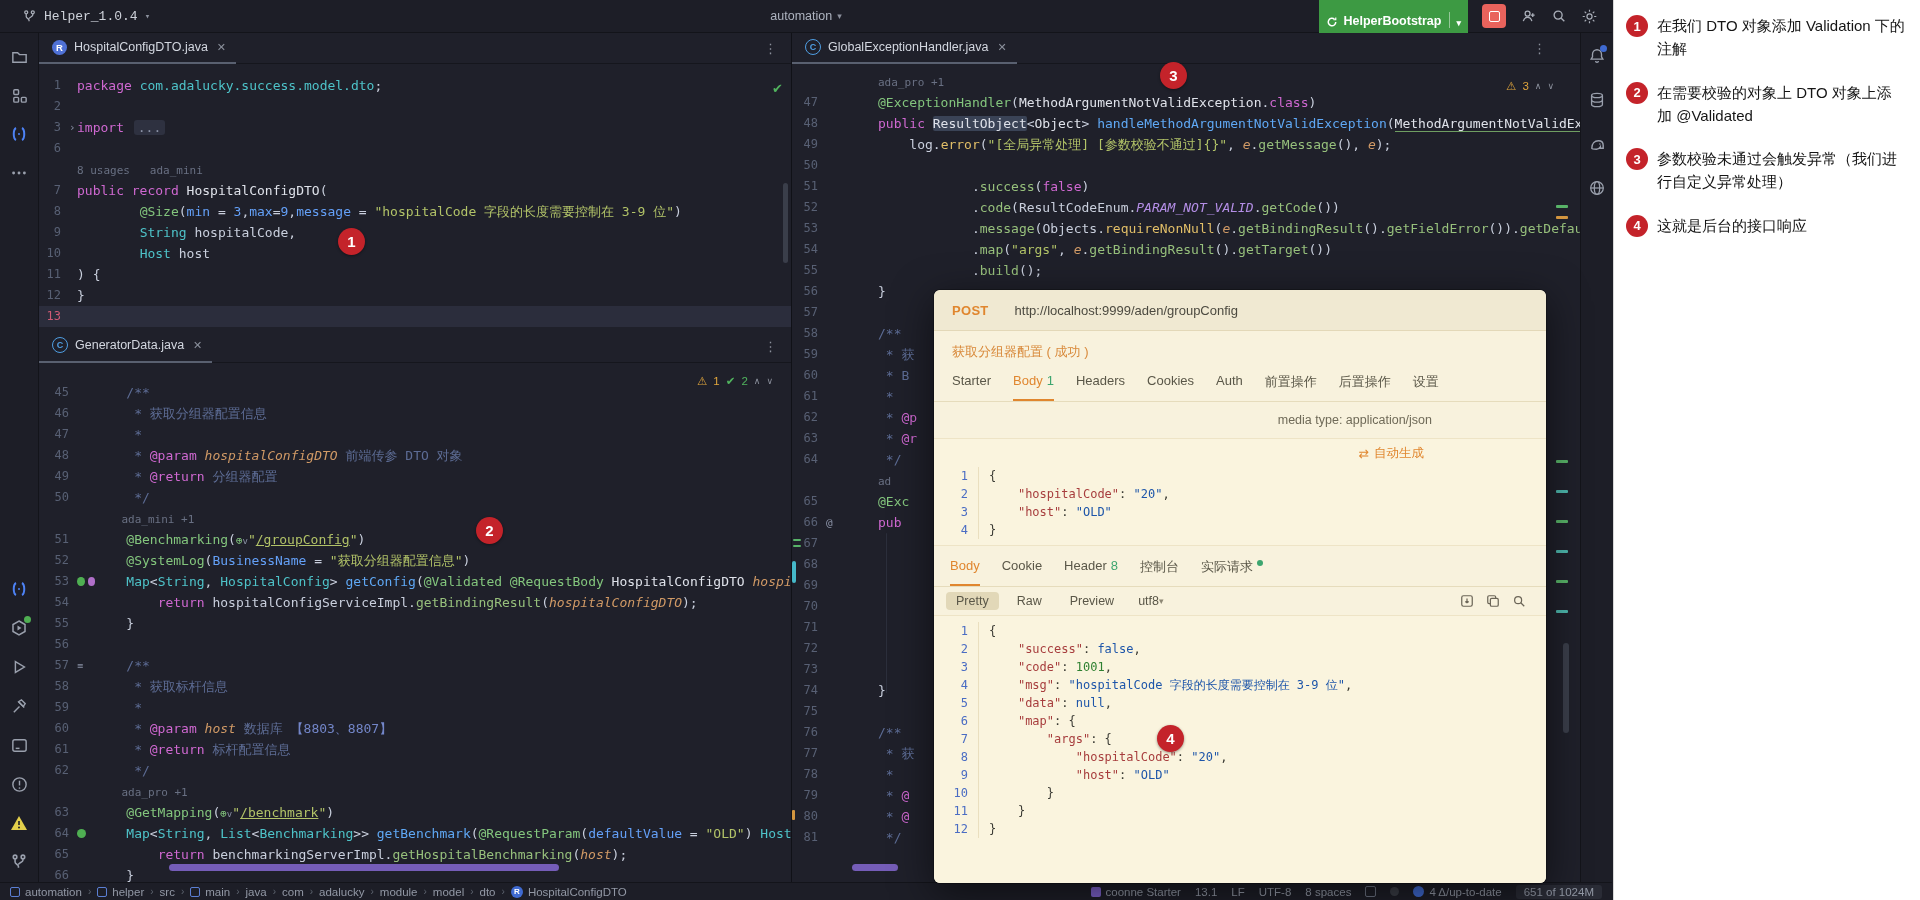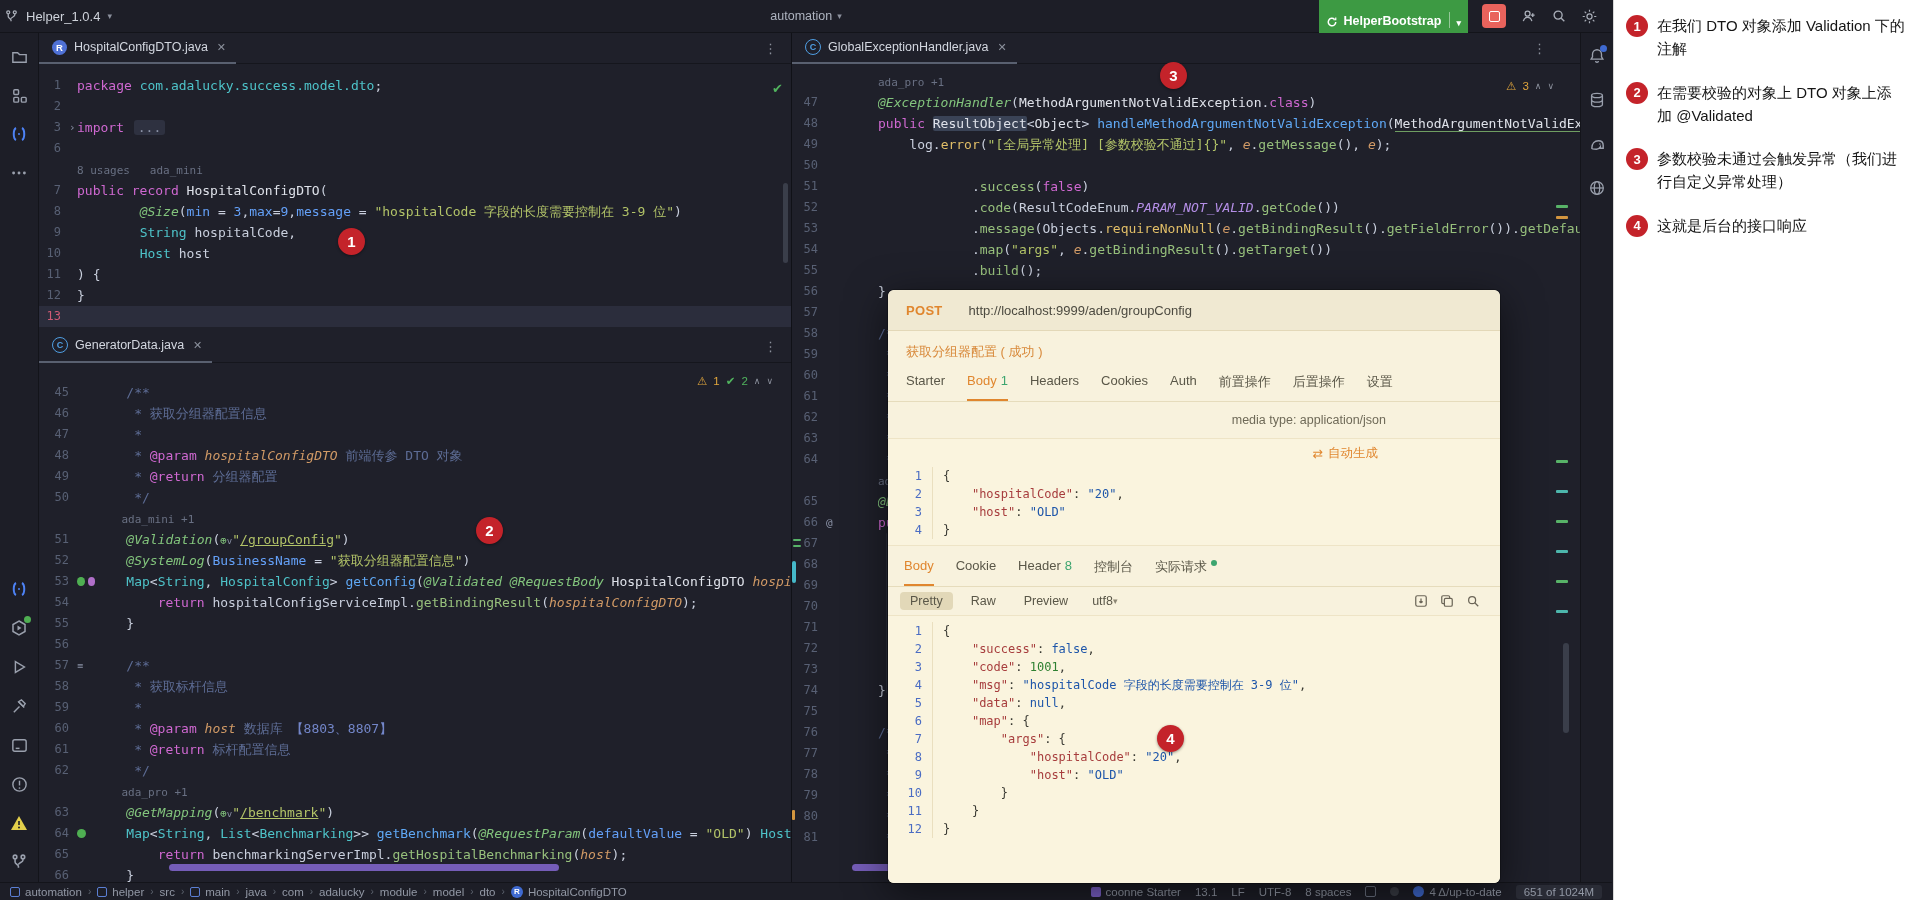--- a/index.html
+++ b/index.html
@@ -1,21 +1,21 @@
 <!DOCTYPE html>
 <html><head>
 <meta charset="utf-8">
 <style>
   html,body{margin:0;padding:0;background:#14151b;}
   .app{position:relative;width:1920px;height:900px;background:#1d1e27;overflow:hidden;
        font-family:"Liberation Sans",sans-serif;-webkit-font-smoothing:antialiased;}
   
   .toolbar{position:absolute;left:0;top:0;width:1612px;height:32px;background:#1d1e27;
            border-bottom:1px solid #13141a;display:flex;align-items:center;color:#ced2da;}
-  .tb-left{display:flex;align-items:center;gap:7px;padding-left:4px;font-size:13px;}
+  .tb-left{display:flex;align-items:center;gap:7px;padding-left:22px;font-size:13px;font-family:Liberation Mono, monospace;}
   .tb-center{position:absolute;left:806px;transform:translateX(-50%);display:flex;align-items:center;
              gap:5px;font-size:12.5px;color:#aeb4c0;}
   .tb-right{margin-left:auto;display:flex;align-items:center;gap:14px;padding-right:14px;}
   .chev{font-size:9px;color:#8b909c;}
   .run-btn{display:flex;align-items:flex-end;height:24px;background:#3d9a43;border-radius:4px;
            padding:13px 7px;color:#fff;font-size:12.5px;font-weight:bold;gap:6px;}
   .run-btn .sep{width:1px;height:16px;background:rgba(255,255,255,.45);margin-left:2px;}
   .stop-btn{width:24px;height:24px;background:#e9635c;border-radius:4px;display:flex;
             align-items:center;justify-content:center;}
   .stop-btn .sq{width:9px;height:9px;border:1.6px solid #fff;border-radius:2px;}
@@ -59,21 +59,21 @@
   [data-editor="2"] .gut{width:26px;} [data-editor="2"] .gic{width:56px;}
   .gi-g{width:9px;height:9px;border-radius:50%;background:#4faf52;}
   .gi-p{width:9px;height:9px;border-radius:50%;background:#b06fc9;}
   .gi-at{color:#8a92a6;font-size:11px;}
   .gi-l{color:#8a92a6;font-size:10px;}
   .gi-f{color:#8a92a6;font-size:11px;}
   .c-kw{color:#cf68d1;} .c-pln{color:#c9cfdd;} .c-typ{color:#4ec3c9;} .c-cls{color:#dfe2ea;}
   .c-md{color:#5fa8f5;} .c-mc{color:#97c07c;} .c-wm{color:#e2bf68;}
   .c-str{color:#b2c368;} .c-stru{color:#b2c368;text-decoration:underline;}
   .c-num{color:#64a0f8;} .c-na{color:#64a0f8;}
-  .c-ann{color:#83c57d;font-style:italic;} .c-par{color:#d19a66;font-style:italic;}
+  .c-ann{color:#83c57d;} .c-par{color:#d19a66;font-style:italic;}
   .c-con{color:#b48ee6;font-style:italic;}
   .c-doc{color:#5d6c95;} .c-dt{color:#cf68d1;} .c-dp{color:#d19a66;font-style:italic;} .c-db{color:#7386c9;}
   .c-fold{background:#2e3140;color:#8a92a6;border-radius:3px;padding:0 4px;margin:0 2px;}
   .c-fold2{color:#8a92a6;}
   .c-an,.c-an2{color:#697083;font-size:11px;}
   .c-hl{background:#3a4356;border-radius:2px;}
   .c-u{border-bottom:1px solid #6f9e62;}
   .c-glb{color:#83c57d;font-size:11px;} .c-glbv{color:#8a92a6;font-size:9px;}
   
   .insp{position:absolute;display:flex;align-items:center;gap:6px;font-size:11.5px;color:#9aa0ad;z-index:3;}
@@ -91,21 +91,21 @@
   .r-ic{width:12px;height:12px;border-radius:50%;background:#3f6ad1;color:#fff;font-size:8px;font-weight:bold;
         display:inline-flex;align-items:center;justify-content:center;}
   .stat-right{margin-left:auto;display:flex;align-items:center;gap:14px;padding-right:10px;white-space:nowrap;}
   .stat-item{display:flex;align-items:center;gap:5px;}
   .chip{background:#2a2c36;border-radius:3px;padding:1px 8px;}
   .plug-ic{width:10px;height:10px;background:#7b61c9;border-radius:2px;display:inline-block;}
   .box-ic{width:9px;height:9px;border:1px solid #6a7180;border-radius:2px;display:inline-block;}
   .gray-dot{width:9px;height:9px;border-radius:50%;background:#3a3d46;display:inline-block;}
   .blue-dot{width:11px;height:11px;border-radius:50%;background:#3f6ad1;display:inline-block;}
   
-  .overlay{position:absolute;left:888px;top:290px;width:612px;height:593px;background:#f8f2dd;
+  .overlay{position:absolute;left:934px;top:290px;width:612px;height:593px;background:#f8f2dd;
            border-radius:6px;box-shadow:0 10px 40px rgba(0,0,0,.55),0 0 0 1px rgba(0,0,0,.25);
            z-index:5;color:#4c4a40;overflow:hidden;}
   .ov-url{height:40px;background:#f0e9d2;border-bottom:1px solid #e3d8b8;display:flex;align-items:center;
           padding:0 18px;border-radius:6px 6px 0 0;}
   .ov-method{color:#e0862e;font-weight:bold;font-size:13px;margin-right:26px;letter-spacing:.3px;}
   .ov-urltext{font-size:13px;color:#4c4a40;}
   .ov-title{padding:12px 18px 0;color:#d8893a;font-size:13px;}
   .ov-tabs{display:flex;gap:22px;padding:12px 18px 0;border-bottom:1px solid #e6dcbc;font-size:13px;color:#5a5748;}
   .ov-tab{padding-bottom:8px;border-bottom:2px solid transparent;display:flex;gap:4px;}
   .ov-tab.active{color:#e0862e;border-bottom-color:#e0862e;}
@@ -318,21 +318,21 @@
       <span class="kebab">⋮</span>
     </div>
     <div class="editor" style="top:329px;bottom:0;padding-top:20px;" data-editor="1">
         <div class="row"><span class="gut">45</span><span class="gic"></span><span class="code"><span class="c-doc">    /**</span></span></div>
         <div class="row"><span class="gut">46</span><span class="gic"></span><span class="code"><span class="c-doc">     * 获取分组器配置信息</span></span></div>
         <div class="row"><span class="gut">47</span><span class="gic"></span><span class="code"><span class="c-doc">     *</span></span></div>
         <div class="row"><span class="gut">48</span><span class="gic"></span><span class="code"><span class="c-doc">     * </span><span class="c-dt">@param </span><span class="c-dp">hospitalConfigDTO</span><span class="c-doc"> 前端传参 DTO 对象</span></span></div>
         <div class="row"><span class="gut">49</span><span class="gic"></span><span class="code"><span class="c-doc">     * </span><span class="c-dt">@return </span><span class="c-doc">分组器配置</span></span></div>
         <div class="row"><span class="gut">50</span><span class="gic"></span><span class="code"><span class="c-doc">     */</span></span></div>
         <div class="row"><span class="gut"></span><span class="gic"></span><span class="code"><span class="c-an2">    ada_mini +1</span></span></div>
-        <div class="row"><span class="gut">51</span><span class="gic"></span><span class="code"><span class="c-pln">    </span><span class="c-ann">@Validation</span><span class="c-pln">(</span><span class="c-glb">⊕</span><span class="c-glbv">v</span><span class="c-str">"</span><span class="c-stru">/groupConfig</span><span class="c-str">"</span><span class="c-pln">)</span></span></div>
+        <div class="row"><span class="gut">51</span><span class="gic"></span><span class="code"><span class="c-pln">    </span><span class="c-ann">@Benchmarking</span><span class="c-pln">(</span><span class="c-glb">⊕</span><span class="c-glbv">v</span><span class="c-str">"</span><span class="c-stru">/groupConfig</span><span class="c-str">"</span><span class="c-pln">)</span></span></div>
         <div class="row"><span class="gut">52</span><span class="gic"></span><span class="code"><span class="c-pln">    </span><span class="c-ann">@SystemLog</span><span class="c-pln">(</span><span class="c-na">BusinessName</span><span class="c-pln"> = </span><span class="c-str">"获取分组器配置信息"</span><span class="c-pln">)</span></span></div>
         <div class="row"><span class="gut">53</span><span class="gic"><span class="gi-g"></span><span class="gi-p"></span></span><span class="code"><span class="c-pln">    </span><span class="c-typ">Map</span><span class="c-pln">&lt;</span><span class="c-typ">String</span><span class="c-pln">, </span><span class="c-typ">HospitalConfig</span><span class="c-pln">&gt; </span><span class="c-md">getConfig</span><span class="c-pln">(</span><span class="c-ann">@Validated </span><span class="c-ann">@RequestBody </span><span class="c-cls">HospitalConfigDTO </span><span class="c-par">hospitalCo</span></span></div>
         <div class="row"><span class="gut">54</span><span class="gic"></span><span class="code"><span class="c-pln">        </span><span class="c-kw">return </span><span class="c-pln">hospitalConfigServiceImpl.</span><span class="c-mc">getBindingResult</span><span class="c-pln">(</span><span class="c-par">hospitalConfigDTO</span><span class="c-pln">);</span></span></div>
         <div class="row"><span class="gut">55</span><span class="gic"></span><span class="code"><span class="c-pln">    }</span></span></div>
         <div class="row"><span class="gut">56</span><span class="gic"></span><span class="code"></span></div>
         <div class="row"><span class="gut">57</span><span class="gic"><span class="gi-l">≡</span></span><span class="code"><span class="c-doc">    /**</span></span></div>
         <div class="row"><span class="gut">58</span><span class="gic"></span><span class="code"><span class="c-doc">     * 获取标杆信息</span></span></div>
         <div class="row"><span class="gut">59</span><span class="gic"></span><span class="code"><span class="c-doc">     *</span></span></div>
         <div class="row"><span class="gut">60</span><span class="gic"></span><span class="code"><span class="c-doc">     * </span><span class="c-dt">@param </span><span class="c-dp">host</span><span class="c-doc"> 数据库 </span><span class="c-db">【8803、8807】</span></span></div>
         <div class="row"><span class="gut">61</span><span class="gic"></span><span class="code"><span class="c-doc">     * </span><span class="c-dt">@return </span><span class="c-doc">标杆配置信息</span></span></div>

